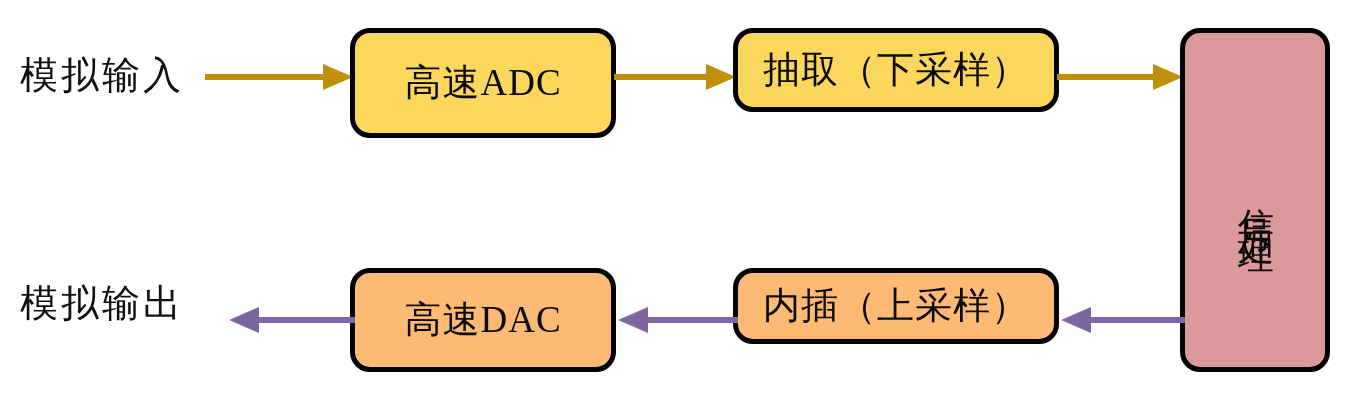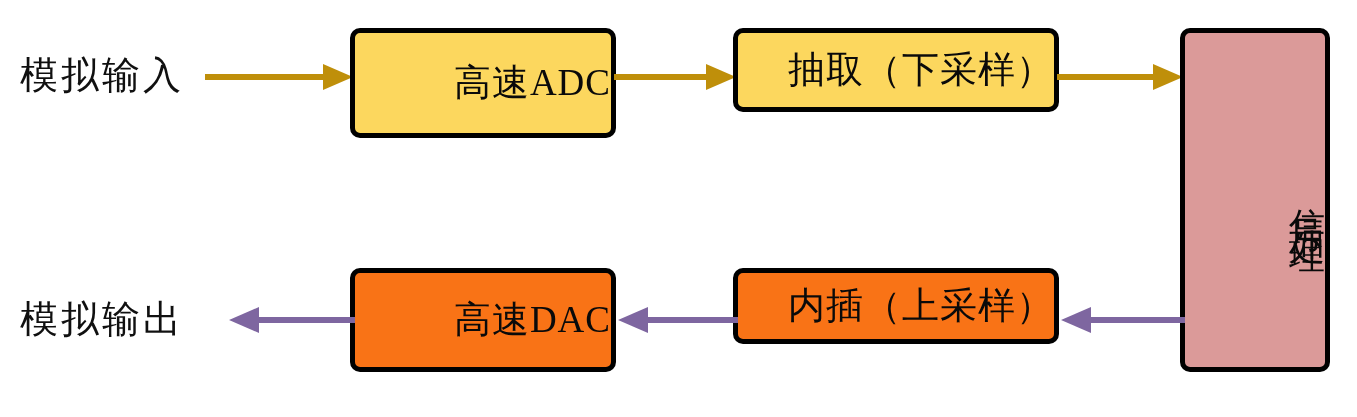--- a/index.html
+++ b/index.html
@@ -25,35 +25,35 @@
     letter-spacing: 3px;
     white-space: nowrap;
     font-family: "Liberation Serif", "DejaVu Serif", serif;
   }
 
   
   .block {
     position: absolute;
     box-sizing: border-box;
     border: 5px solid #000000;
-    border-radius: 10px;
+    border-radius: 20px;
     display: flex;
     align-items: center;
-    justify-content: flex-end;
+    justify-content: center;
     color: #0a0a0a;
     text-align: center;
   }
   .block .block-label {
     font-size: 37px;
     line-height: 1.05;
     letter-spacing: 1px;
     white-space: nowrap;
   }
   .block-yellow { background: #fcd75e; }
-  .block-blue   { background: #f97316; }
+  .block-blue   { background: #fdba74; }
   .block-rose   { background: #db9a99; }
 
   
   .block-vertical .block-label {
     writing-mode: vertical-rl;
     text-orientation: upright;
     letter-spacing: 10px;
     font-size: 36px;
     white-space: normal;
   }
@@ -128,15 +128,15 @@
     <span class="block-label">高速DAC</span>
   </div>
 
   <div class="arrow" style="left:225px; top:305px; width:130px;">
     <svg width="130" height="30" viewBox="0 0 130 30">
       <line x1="130" y1="15" x2="26" y2="15" stroke="#7E66A0" stroke-width="6"></line>
       <polygon points="34,2 4,15 34,28" fill="#7E66A0"></polygon>
     </svg>
   </div>
 
-  <div class="side-label" style="left:20px; top:300px;">模拟输出</div>
+  <div class="side-label" style="left:20px; top:284px;">模拟输出</div>
 
 </div>
 
 </body></html>

